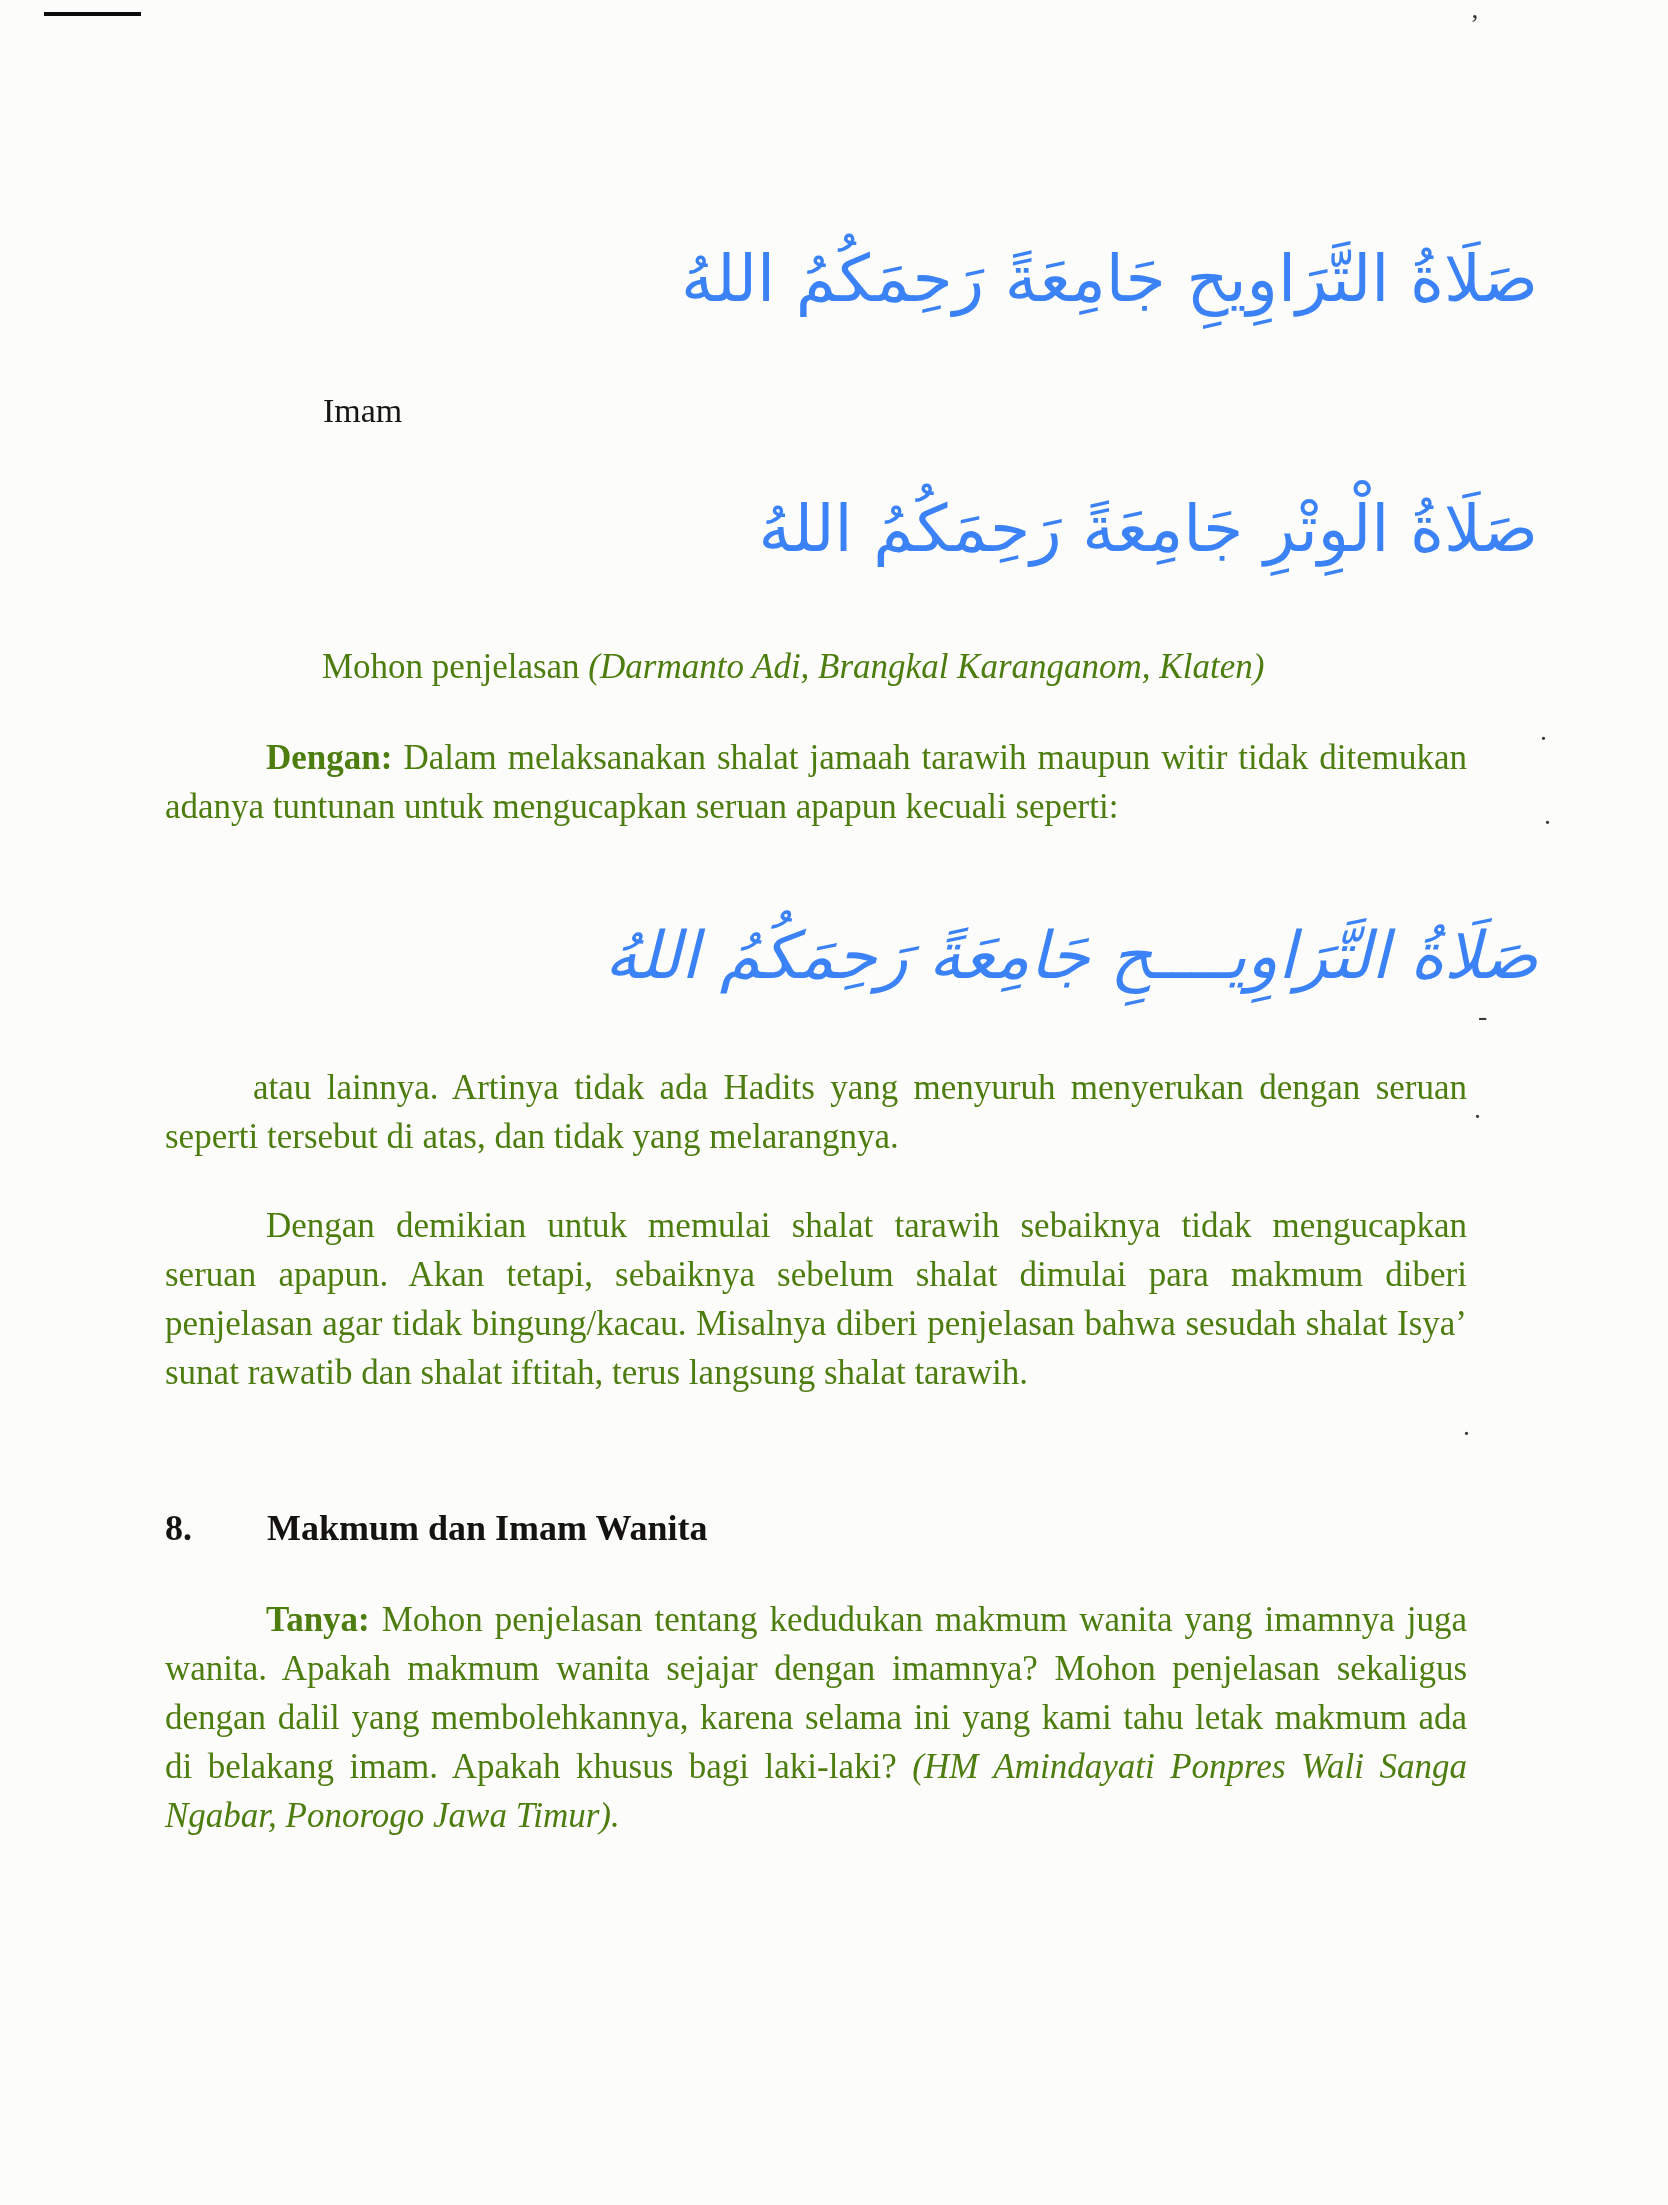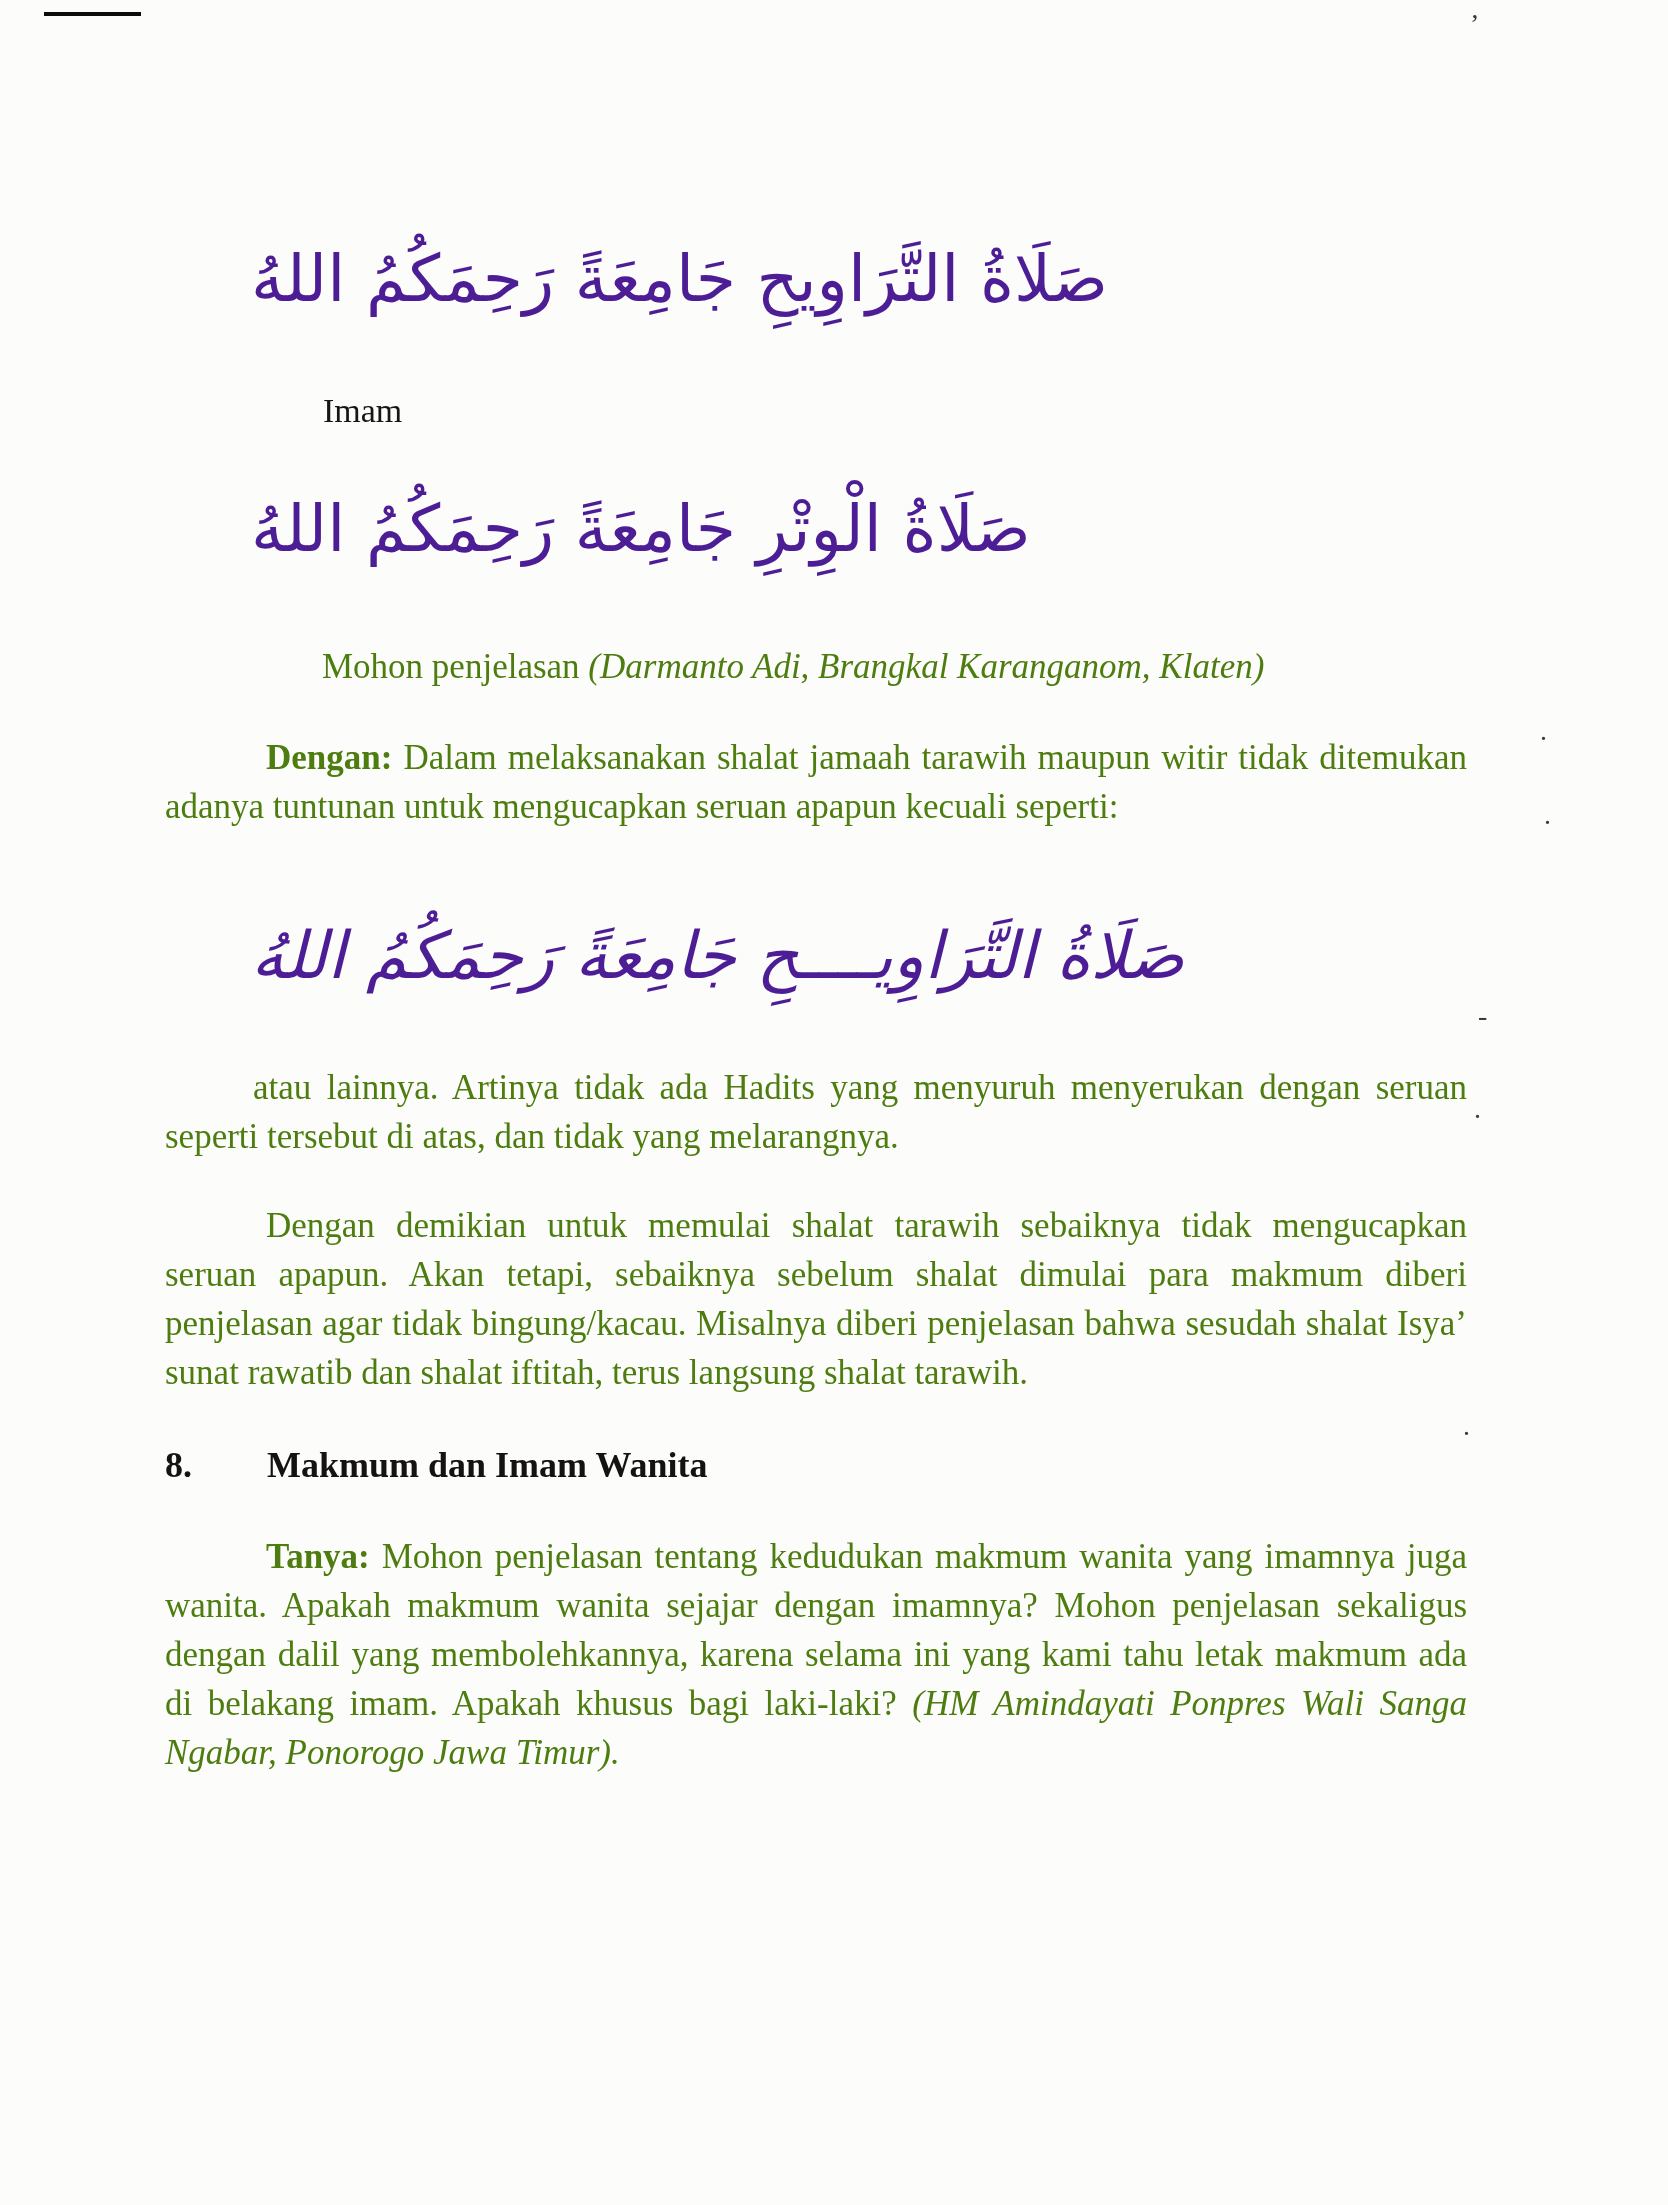--- a/index.html
+++ b/index.html
@@ -28,27 +28,27 @@
   .a0 { left:1470px; top:8px; }
   .a1 { left:1540px; top:715px; }
   .a2 { left:1544px; top:799px; }
   .a3 { left:1478px; top:1000px; }
   .a4 { left:1474px; top:1093px; }
   .a5 { left:1463px; top:1410px; }
 
   .arabic {
     direction:rtl;
     unicode-bidi:embed;
-    text-align:left;
+    text-align:right;
     font-family:"DejaVu Sans", sans-serif;
     font-size:65px;
     line-height:1.55;
-    color:#4c1d95;
+    color:#3b82f6;
     position:relative;
-    left:86px;
+    left:71px;
     letter-spacing:0.4px;
     white-space:nowrap;
   }
   .arabic-1 { padding-top:229px; }
   .arabic-2 { margin-top:49px; }
   .arabic-3 { margin-top:75px;font-style:italic; }
 
   .atau {
     margin-top:62px;
     margin-left:158px;
@@ -60,21 +60,21 @@
     text-align:justify;
     color:#4d7c0f;
   }
   .mohon    { margin-top:62px; text-indent:157px; }
   .jawab    { margin-top:42px;  text-indent:101px; }
   .ataulain { margin-top:57px; text-indent:88px; }
   .dengan   { margin-top:40px;  text-indent:101px; }
   .tanya    { margin-top:42px;  text-indent:101px; }
 
   h2.section {
-    margin-top:44px;
+    margin-top:107px;
     font-size:36px;
     line-height:49px;
     font-weight:bold;
     color:#151311;
   }
   .section-num { display:inline-block; width:102px; }
   b { font-weight:bold; }
   i { font-style:italic; }
 </style>
 </head>

